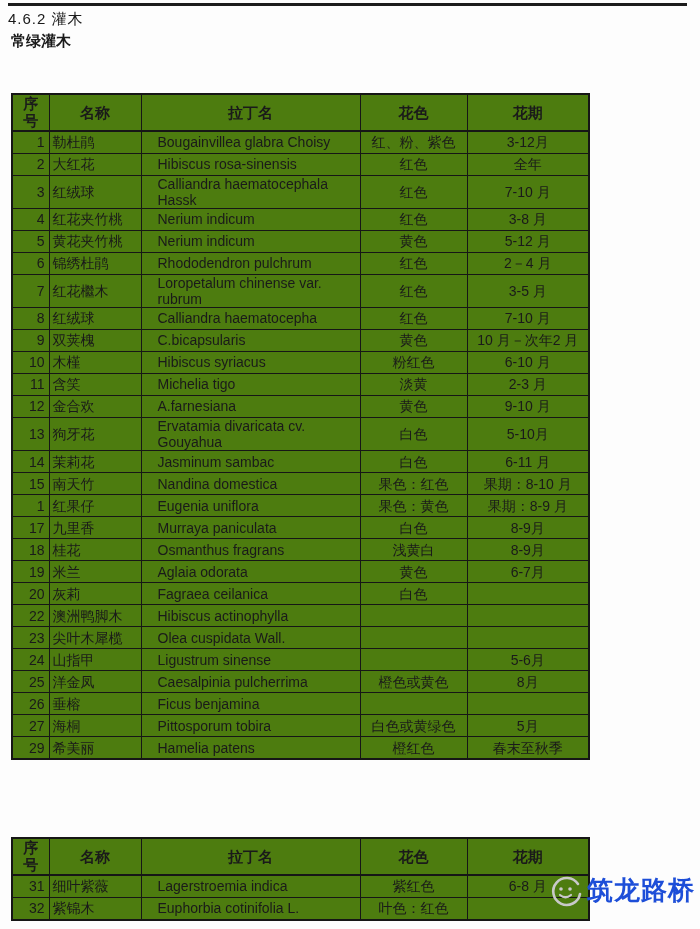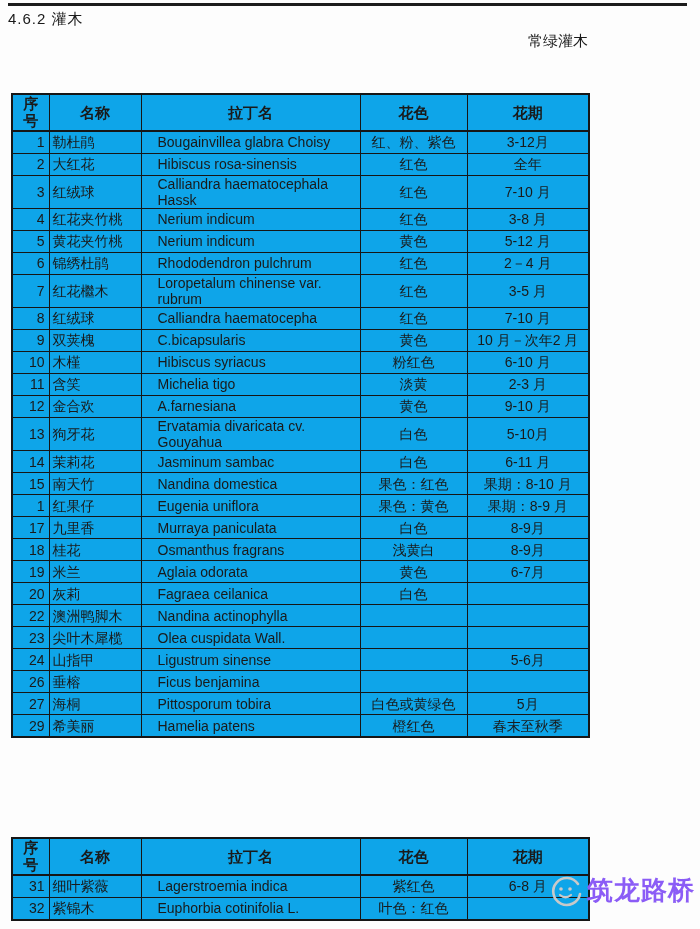--- a/index.html
+++ b/index.html
@@ -7,28 +7,28 @@
     width:700px; height:929px; background:#ffffff;
     font-family:"Liberation Sans","DejaVu Sans",sans-serif;
     color:#1a1a1a;
   }
   .page { position:relative; width:700px; height:929px; background:#fdfdfd; overflow:hidden; }
 
   .top-rule { position:absolute; top:3px; left:8px; width:679px; height:3px; background:#1c1c1c; }
 
   .heading { position:absolute; top:10px; left:8px; font-size:15px; letter-spacing:1px; }
 
-  .tbl-title { position:absolute; left:11px; width:577px; text-align:right; font-size:15px; }
+  .tbl-title { position:absolute; left:11px; width:577px; text-align:left; font-size:15px;font-weight:bold; }
   #title-evergreen { top:32px; }
   #title-deciduous { top:794px; }
 
   table.plant-table {
     position:absolute; left:11px; width:577px;
     border-collapse:collapse; table-layout:fixed;
-    background:#0ea5e9; border:2px solid #161616;
+    background:#4d7c0f; border:2px solid #161616;
   }
   #table-evergreen { top:93px; }
   #table-deciduous { top:837px; }
 
   .plant-table th, .plant-table td {
     border:1px solid #161616;
     padding:0 3px; height:21px;
     font-size:14px; line-height:1.15;
     overflow:hidden; vertical-align:middle;
   }
@@ -45,21 +45,21 @@
   .plant-table td.c0 { text-align:right; padding-right:4px; }
   .plant-table td.c1 { text-align:left; }
   .plant-table td.c2 { text-align:left; padding-left:16px; }
   .plant-table td.c3, .plant-table td.c4 { text-align:center; }
 
   .watermark {
     position:absolute; left:549px; top:873px; z-index:5;
     display:flex; align-items:center; gap:4px;
     color:#c9c9c9; pointer-events:none;
   }
-  .watermark .wm-text { font-size:26px; font-weight:bold; letter-spacing:1px; color:#8b5cf6; }
+  .watermark .wm-text { font-size:26px; font-weight:bold; letter-spacing:1px; color:#1d4ed8; }
   .watermark svg { display:block; }
 </style>
 </head>
 <body>
 
 <div class="page">
 
   <div class="top-rule"></div>
 
   <div class="heading">4.6.2 灌木</div>
@@ -220,37 +220,44 @@
         <tr>
           <td class="c0">20</td>
           <td class="c1">灰莉</td>
           <td class="c2">Fagraea ceilanica</td>
           <td class="c3">白色</td>
           <td class="c4"></td>
         </tr>
         <tr>
           <td class="c0">22</td>
           <td class="c1">澳洲鸭脚木</td>
-          <td class="c2">Nandina actinophylla</td>
+          <td class="c2">Hibiscus actinophylla</td>
           <td class="c3"></td>
           <td class="c4"></td>
         </tr>
         <tr>
           <td class="c0">23</td>
           <td class="c1">尖叶木犀榄</td>
           <td class="c2">Olea cuspidata Wall.</td>
           <td class="c3"></td>
           <td class="c4"></td>
         </tr>
         <tr>
           <td class="c0">24</td>
           <td class="c1">山指甲</td>
           <td class="c2">Ligustrum sinense</td>
           <td class="c3"></td>
           <td class="c4">5-6月</td>
+        </tr>
+        <tr>
+          <td class="c0">25</td>
+          <td class="c1">洋金凤</td>
+          <td class="c2">Caesalpinia pulcherrima</td>
+          <td class="c3">橙色或黄色</td>
+          <td class="c4">8月</td>
         </tr>
         <tr>
           <td class="c0">26</td>
           <td class="c1">垂榕</td>
           <td class="c2">Ficus benjamina</td>
           <td class="c3"></td>
           <td class="c4"></td>
         </tr>
         <tr>
           <td class="c0">27</td>

